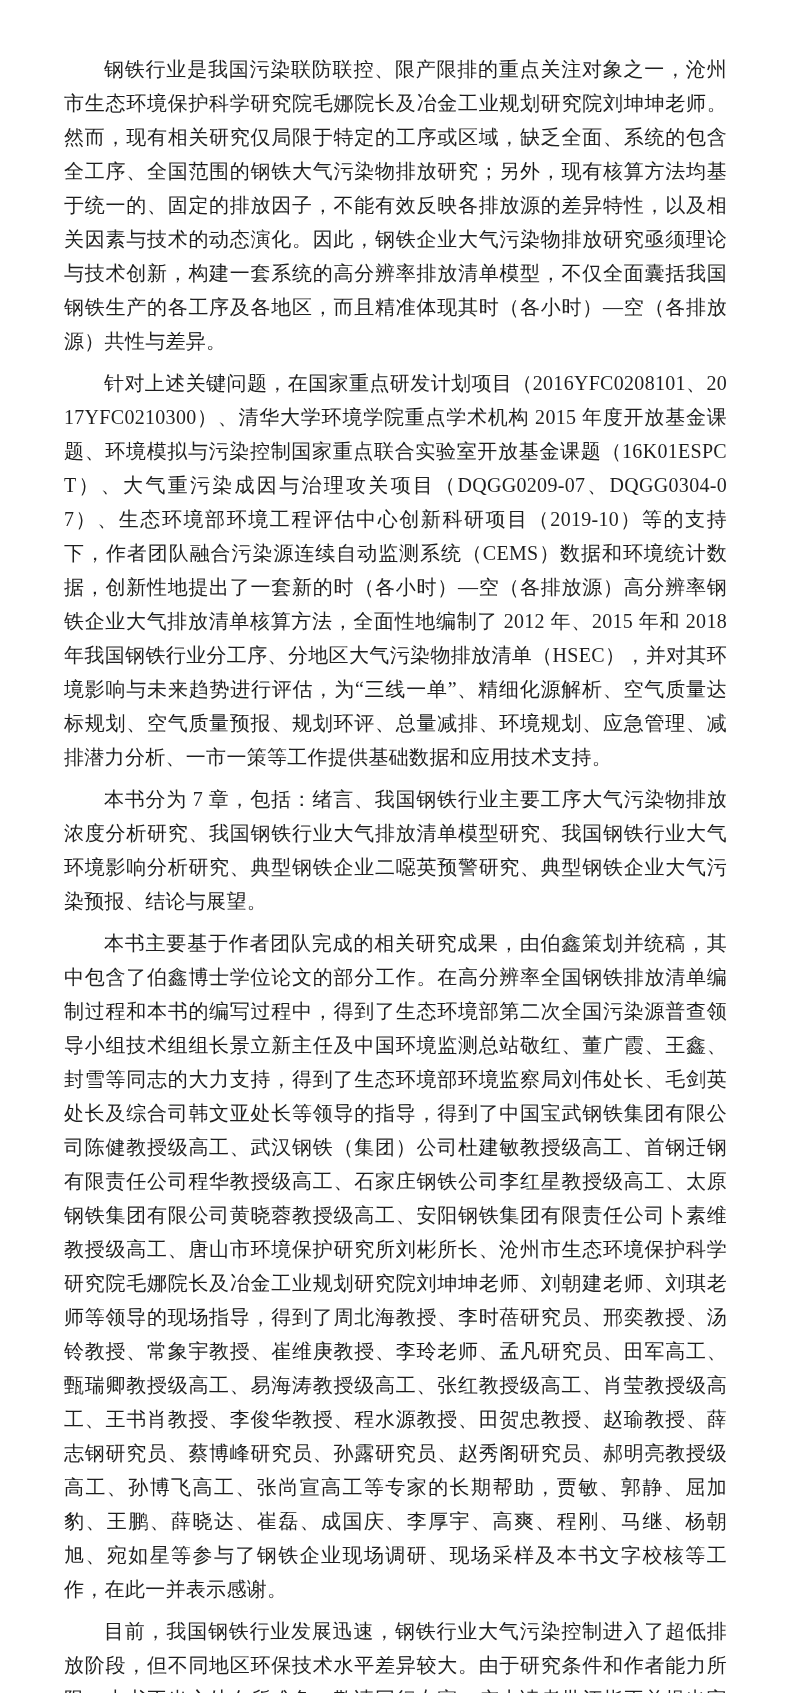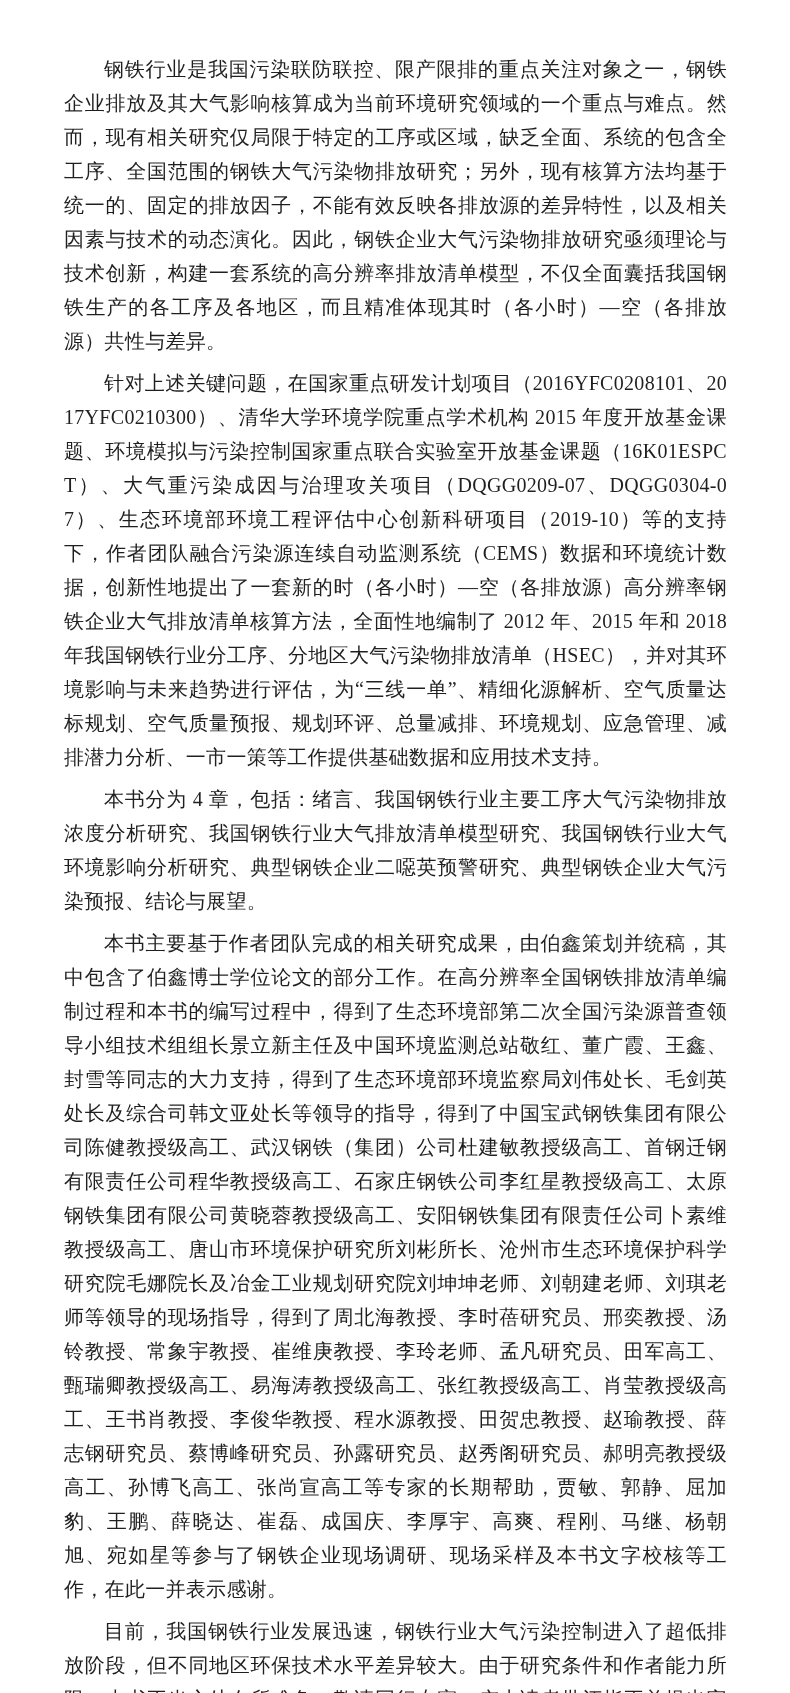--- a/index.html
+++ b/index.html
@@ -30,20 +30,20 @@
     text-indent: 2em;
     letter-spacing: 0.3px;
     word-break: break-all;
   }
 </style>
 </head>
 <body>
 
 <div class="page">
   <div class="content">
-    <p class="para">钢铁行业是我国污染联防联控、限产限排的重点关注对象之一，钢铁企业排放及其大气影响核算成为当前环境研究领域的一个重点与难点。然而，现有相关研究仅局限于特定的工序或区域，缺乏全面、系统的包含全工序、全国范围的钢铁大气污染物排放研究；另外，现有核算方法均基于统一的、固定的排放因子，不能有效反映各排放源的差异特性，以及相关因素与技术的动态演化。因此，钢铁企业大气污染物排放研究亟须理论与技术创新，构建一套系统的高分辨率排放清单模型，不仅全面囊括我国钢铁生产的各工序及各地区，而且精准体现其时（各小时）—空（各排放源）共性与差异。</p>
+    <p class="para">钢铁行业是我国污染联防联控、限产限排的重点关注对象之一，沧州市生态环境保护科学研究院毛娜院长及冶金工业规划研究院刘坤坤老师。然而，现有相关研究仅局限于特定的工序或区域，缺乏全面、系统的包含全工序、全国范围的钢铁大气污染物排放研究；另外，现有核算方法均基于统一的、固定的排放因子，不能有效反映各排放源的差异特性，以及相关因素与技术的动态演化。因此，钢铁企业大气污染物排放研究亟须理论与技术创新，构建一套系统的高分辨率排放清单模型，不仅全面囊括我国钢铁生产的各工序及各地区，而且精准体现其时（各小时）—空（各排放源）共性与差异。</p>
     <p class="para">针对上述关键问题，在国家重点研发计划项目（2016YFC0208101、2017YFC0210300）、清华大学环境学院重点学术机构 2015 年度开放基金课题、环境模拟与污染控制国家重点联合实验室开放基金课题（16K01ESPCT）、大气重污染成因与治理攻关项目（DQGG0209-07、DQGG0304-07）、生态环境部环境工程评估中心创新科研项目（2019-10）等的支持下，作者团队融合污染源连续自动监测系统（CEMS）数据和环境统计数据，创新性地提出了一套新的时（各小时）—空（各排放源）高分辨率钢铁企业大气排放清单核算方法，全面性地编制了 2012 年、2015 年和 2018 年我国钢铁行业分工序、分地区大气污染物排放清单（HSEC），并对其环境影响与未来趋势进行评估，为“三线一单”、精细化源解析、空气质量达标规划、空气质量预报、规划环评、总量减排、环境规划、应急管理、减排潜力分析、一市一策等工作提供基础数据和应用技术支持。</p>
-    <p class="para">本书分为 4 章，包括：绪言、我国钢铁行业主要工序大气污染物排放浓度分析研究、我国钢铁行业大气排放清单模型研究、我国钢铁行业大气环境影响分析研究、典型钢铁企业二噁英预警研究、典型钢铁企业大气污染预报、结论与展望。</p>
+    <p class="para">本书分为 7 章，包括：绪言、我国钢铁行业主要工序大气污染物排放浓度分析研究、我国钢铁行业大气排放清单模型研究、我国钢铁行业大气环境影响分析研究、典型钢铁企业二噁英预警研究、典型钢铁企业大气污染预报、结论与展望。</p>
     <p class="para">本书主要基于作者团队完成的相关研究成果，由伯鑫策划并统稿，其中包含了伯鑫博士学位论文的部分工作。在高分辨率全国钢铁排放清单编制过程和本书的编写过程中，得到了生态环境部第二次全国污染源普查领导小组技术组组长景立新主任及中国环境监测总站敬红、董广霞、王鑫、封雪等同志的大力支持，得到了生态环境部环境监察局刘伟处长、毛剑英处长及综合司韩文亚处长等领导的指导，得到了中国宝武钢铁集团有限公司陈健教授级高工、武汉钢铁（集团）公司杜建敏教授级高工、首钢迁钢有限责任公司程华教授级高工、石家庄钢铁公司李红星教授级高工、太原钢铁集团有限公司黄晓蓉教授级高工、安阳钢铁集团有限责任公司卜素维教授级高工、唐山市环境保护研究所刘彬所长、沧州市生态环境保护科学研究院毛娜院长及冶金工业规划研究院刘坤坤老师、刘朝建老师、刘琪老师等领导的现场指导，得到了周北海教授、李时蓓研究员、邢奕教授、汤铃教授、常象宇教授、崔维庚教授、李玲老师、孟凡研究员、田军高工、甄瑞卿教授级高工、易海涛教授级高工、张红教授级高工、肖莹教授级高工、王书肖教授、李俊华教授、程水源教授、田贺忠教授、赵瑜教授、薛志钢研究员、蔡博峰研究员、孙露研究员、赵秀阁研究员、郝明亮教授级高工、孙博飞高工、张尚宣高工等专家的长期帮助，贾敏、郭静、屈加豹、王鹏、薛晓达、崔磊、成国庆、李厚宇、高爽、程刚、马继、杨朝旭、宛如星等参与了钢铁企业现场调研、现场采样及本书文字校核等工作，在此一并表示感谢。</p>
     <p class="para">目前，我国钢铁行业发展迅速，钢铁行业大气污染控制进入了超低排放阶段，但不同地区环保技术水平差异较大。由于研究条件和作者能力所限，本书不当之处在所难免，敬请同行专家、广大读者批评指正并提出宝贵意见。</p>
 
   </div>
 </div>
 
 </body></html>

